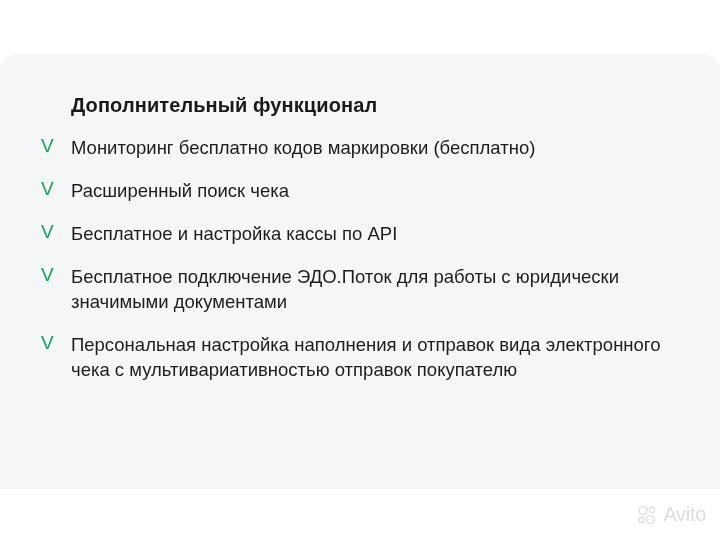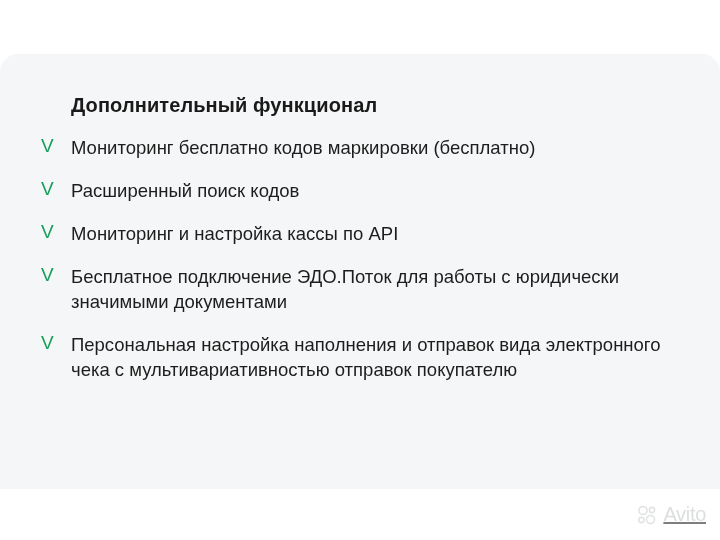--- a/index.html
+++ b/index.html
@@ -89,21 +89,20 @@
     background: #ffffff;
   }
   .watermark {
     position: absolute;
     right: 14px;
     bottom: 14px;
     display: flex;
     align-items: center;
     gap: 5px;
     opacity: 0.5;
-    text-decoration: underline;
   }
   .watermark-mark {
     width: 22px;
     height: 22px;
     position: relative;
   }
   .watermark-text {
     font-size: 20px;
     color: #b9bcc0;
     font-weight: 500;
@@ -124,26 +123,26 @@
 
       <ul class="feature-list">
 
         <li class="feature-item">
           <span class="check-icon">V</span>
           <span class="feature-text">Мониторинг бесплатно кодов маркировки (бесплатно)</span>
         </li>
 
         <li class="feature-item">
           <span class="check-icon">V</span>
-          <span class="feature-text">Расширенный поиск кодов</span>
+          <span class="feature-text">Расширенный поиск чека</span>
         </li>
 
         <li class="feature-item">
           <span class="check-icon">V</span>
-          <span class="feature-text">Мониторинг и настройка кассы по API</span>
+          <span class="feature-text">Бесплатное и настройка кассы по API</span>
         </li>
 
         <li class="feature-item">
           <span class="check-icon">V</span>
           <span class="feature-text">Бесплатное подключение ЭДО.Поток для работы с юридически значимыми документами</span>
         </li>
 
         <li class="feature-item">
           <span class="check-icon">V</span>
           <span class="feature-text">Персональная настройка наполнения и отправок вида электронного чека с мультивариативностью отправок покупателю</span>

